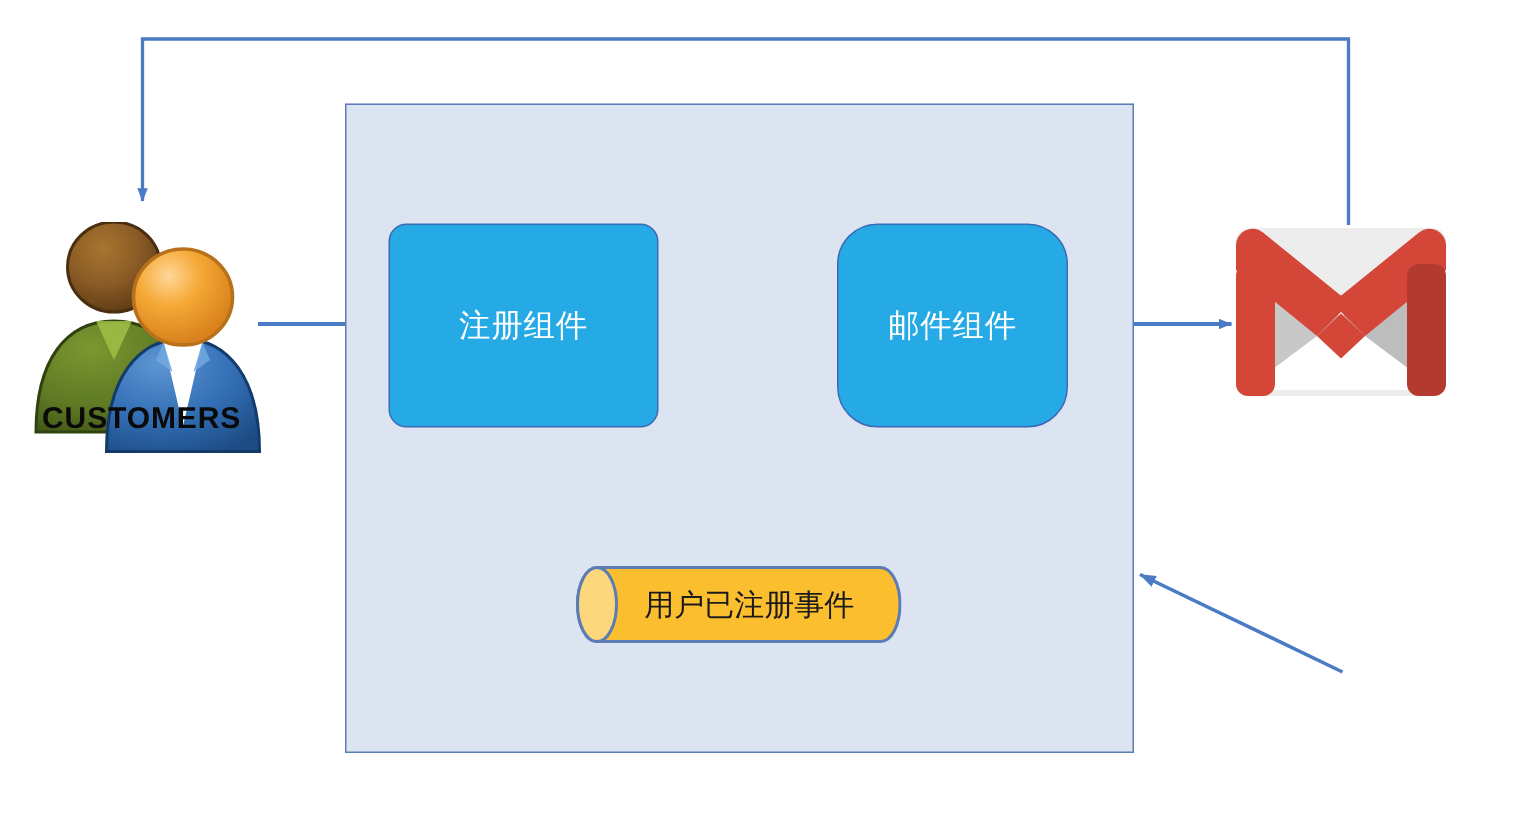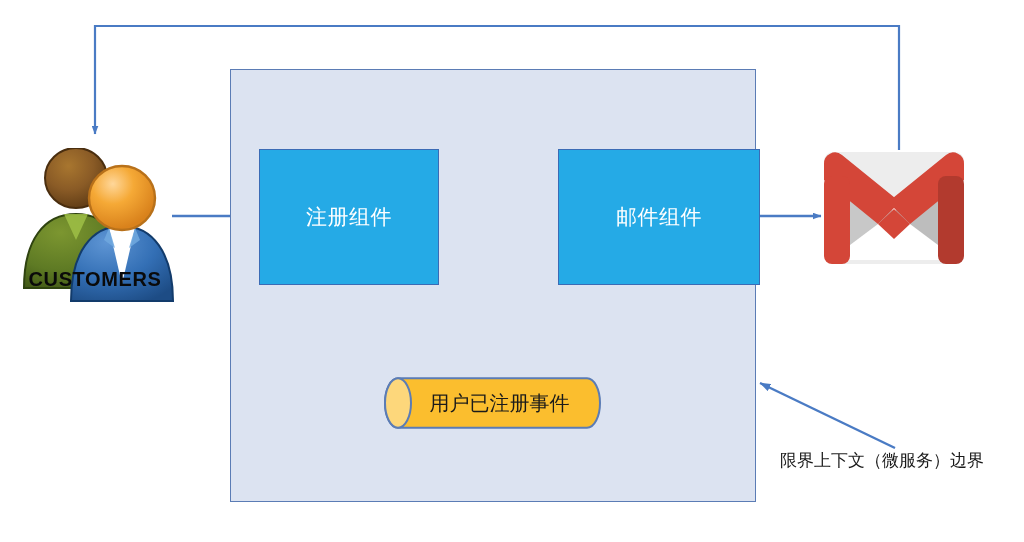--- a/index.html
+++ b/index.html
@@ -52,26 +52,28 @@
     font-size: 21px;
     letter-spacing: 0.5px;
     white-space: nowrap;
     font-family: "DejaVu Sans", "Liberation Sans", sans-serif;
   }
   #box-register {
     left: 259px;
     top: 149px;
     width: 180px;
     height: 136px;
+    border-radius: 12px;
   }
   #box-mail {
     left: 558px;
     top: 149px;
-    width: 202px;
+    width: 154px;
     height: 136px;
+    border-radius: 27px;
   }
 
   
   .cylinder {
     position: absolute;
     left: 384px;
     top: 377px;
     width: 217px;
     height: 52px;
   }
@@ -99,26 +101,27 @@
     left: 14px;
     top: 148px;
     width: 160px;
     height: 155px;
   }
   .customers-label {
     position: absolute;
     left: 0px;
     top: 268px;
     width: 190px;
-    text-align: center;
+    text-align: left;
     font-size: 20px;
     font-weight: bold;
     color: #0A0A0A;
     letter-spacing: 0.6px;
     font-family: "Liberation Sans", "DejaVu Sans", sans-serif;
+    padding-left: 28px;
   }
 
   
   .gmail {
     position: absolute;
     left: 820px;
     top: 150px;
     width: 148px;
     height: 116px;
   }
@@ -242,15 +245,14 @@
       <path d="M 4,14 A 11,11 0 0 1 22,5 L 80,52 L 58,74 L 4,30 Z" fill="#D44638"></path>
       <rect x="4" y="26" width="26" height="88" rx="8" fill="#D44638"></rect>
 
       <path d="M 144,14 A 11,11 0 0 0 126,5 L 68,52 L 90,74 L 144,30 Z" fill="#D44638"></path>
       <rect x="118" y="26" width="26" height="88" rx="8" fill="#B23A2E"></rect>
 
       <path d="M 58,74 L 74,59 L 90,74 L 74,89 Z" fill="#D44638"></path>
     </svg>
   </div>
 
-  <div class="annotation">限界上下文（微服务）边界</div>
 
 </div>
 
 </body></html>

